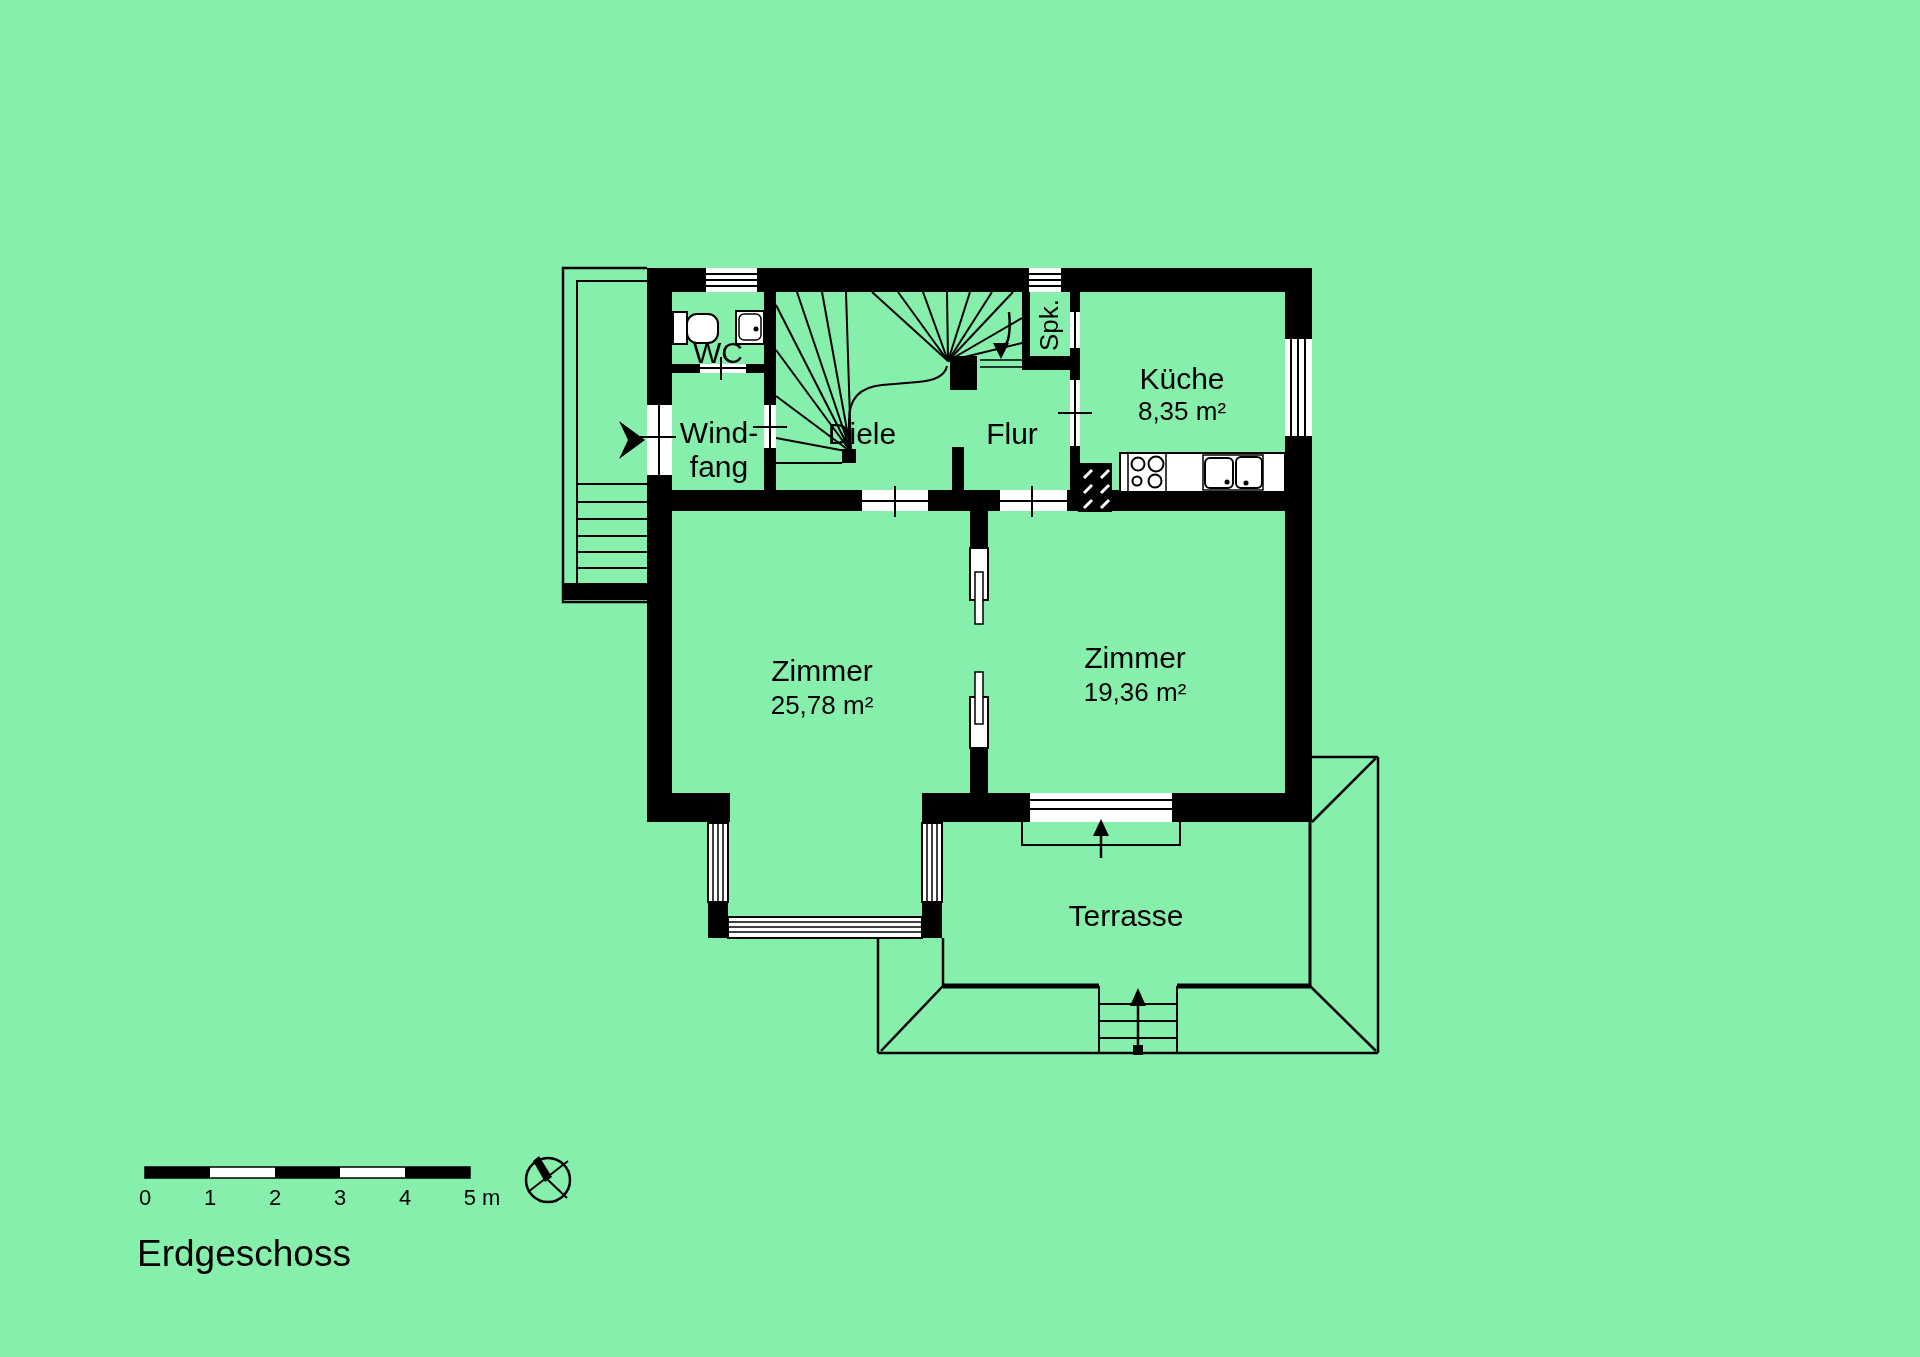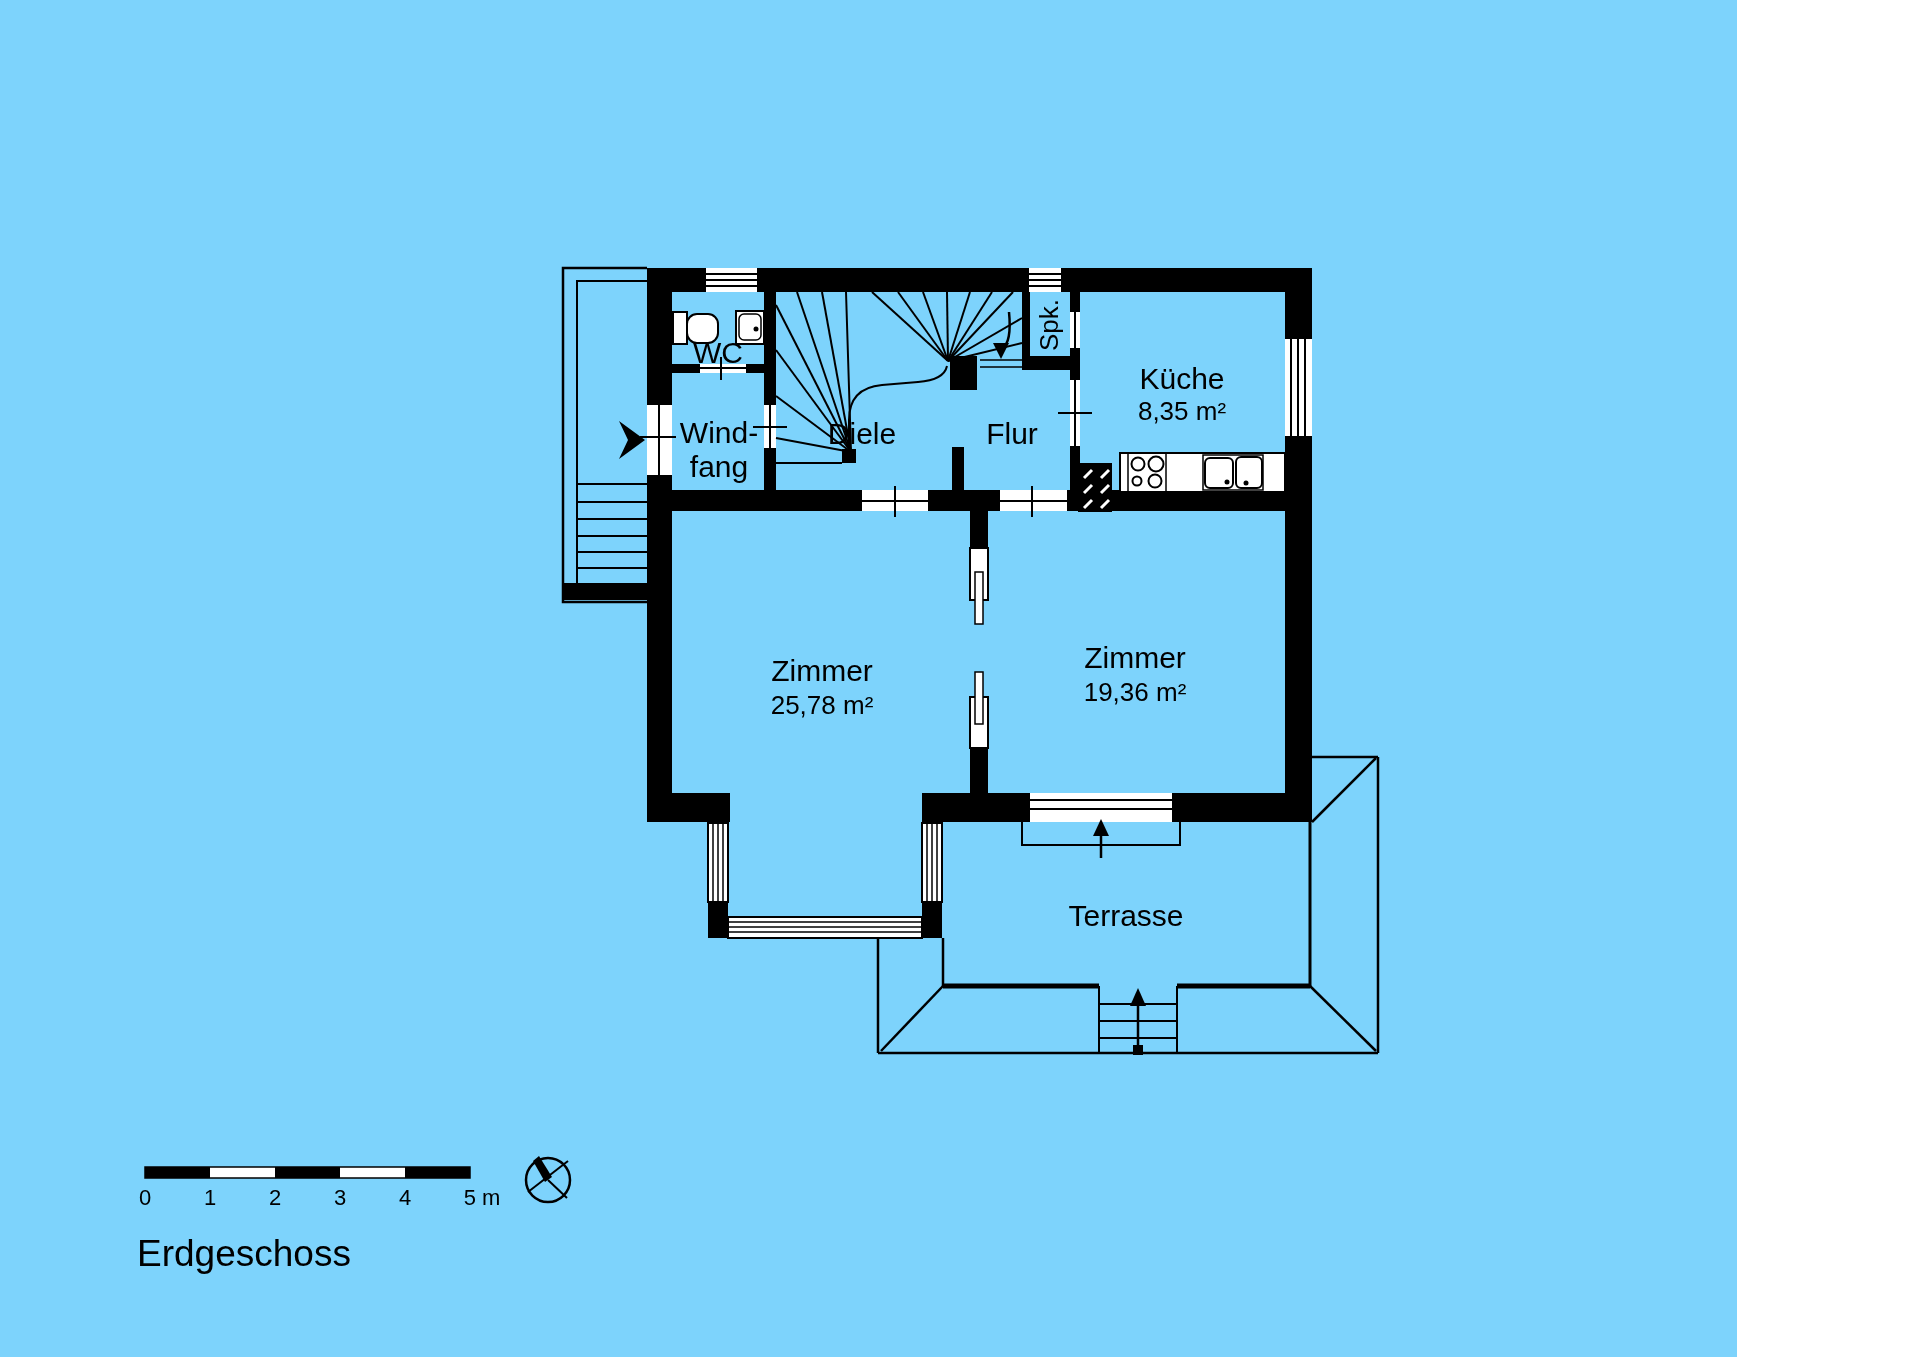--- a/index.html
+++ b/index.html
@@ -1,16 +1,16 @@
 <!DOCTYPE html>
 <html><head>
 <meta charset="utf-8">
 <style>
   html,body{margin:0;padding:0;background:#fff;}
-  #page{position:relative;width:1737px;height:1357px;background:#7dd3fc;overflow:hidden;
+  #page{position:relative;width:1920px;height:1357px;background:#86efac;overflow:hidden;
         font-family:"Liberation Sans","DejaVu Sans",sans-serif;}
   svg{position:absolute;left:0;top:0;}
   svg text{fill:#000;}
   .room-label{font-size:30px;}
   .area-label{font-size:26px;}
   .tick-label{font-size:22px;}
   .floor-label{font-size:37px;}
   .spk-label{font-size:26px;}
 </style>
 </head>

